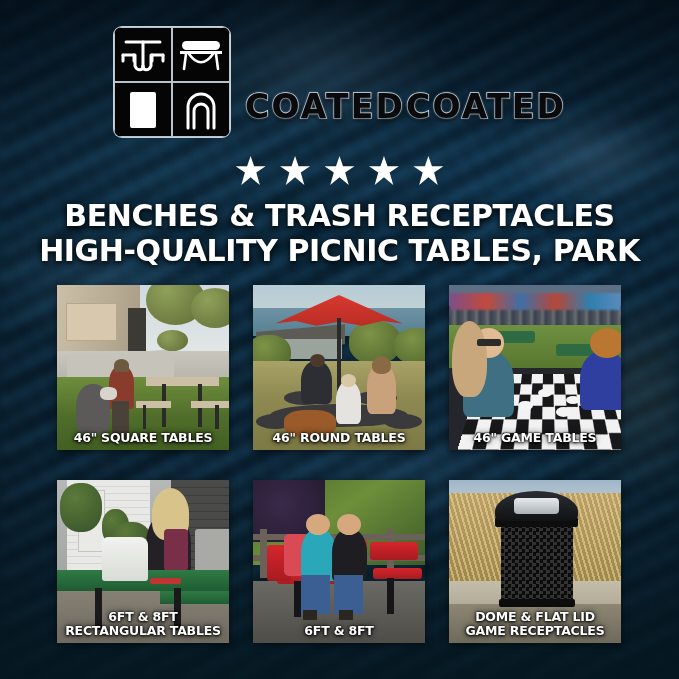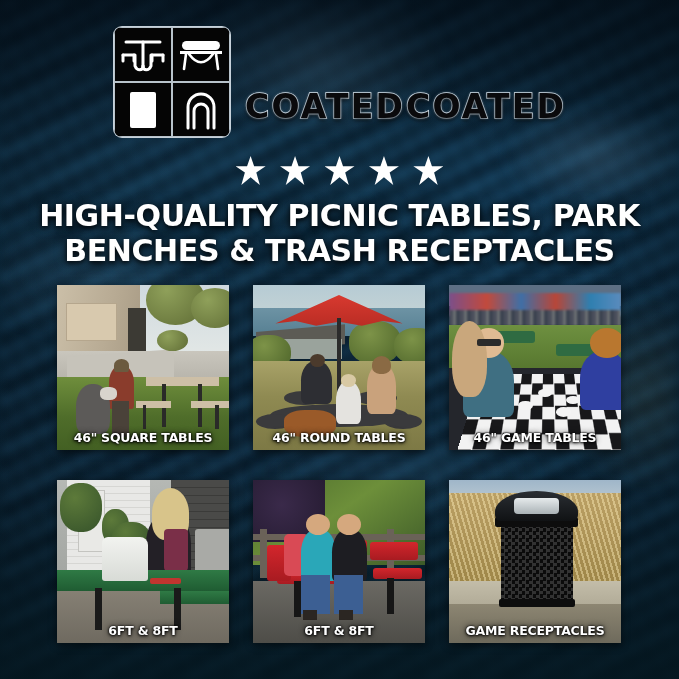--- a/index.html
+++ b/index.html
@@ -342,22 +342,22 @@
 
   <div class="stars">
     <span class="star"></span>
     <span class="star"></span>
     <span class="star"></span>
     <span class="star"></span>
     <span class="star"></span>
   </div>
 
   <div class="headline">
+    <span>BENCHES &amp; TRASH RECEPTACLES</span>
     <span>HIGH-QUALITY PICNIC TABLES, PARK</span>
-    <span>BENCHES &amp; TRASH RECEPTACLES</span>
   </div>
 
   <div class="grid">
 
     <div class="tile">
       <div class="photo">
         <div class="sky t1-sky"></div>
         <div class="obj t1-tree" style="top:-6%; left:52%; width:34%; height:30%;"></div>
         <div class="obj t1-tree" style="top:2%; left:78%; width:28%; height:24%;"></div>
         <div class="obj t1-bldg"></div>
@@ -469,20 +469,21 @@
 
         <div class="obj t4-tbl" style="top:55%; left:-4%; width:108%; height:13%;"></div>
         <div class="obj t4-tbl" style="top:68%; left:60%; width:44%; height:8%;"></div>
         <div class="obj t4-leg" style="top:66%; left:22%; width:4%; height:26%;"></div>
         <div class="obj t4-leg" style="top:66%; left:68%; width:4%; height:26%;"></div>
         <div class="obj t4-bag" style="top:35%; left:26%; width:27%; height:27%;"></div>
         <div class="obj" style="top:60%; left:54%; width:18%; height:4%; background:#c0352f; border-radius:2px;"></div>
       </div>
       <div class="tile-caption">
         <span>6FT &amp; 8FT</span>
+        <span>RECTANGULAR TABLES</span>
       </div>
     </div>
 
     <div class="tile">
       <div class="photo">
         <div class="band t5-green"></div>
         <div class="obj t5-dark"></div>
         <div class="obj t5-fence" style="top:33%; left:0; width:100%; height:4%;"></div>
         <div class="obj t5-fence" style="top:46%; left:0; width:100%; height:4%;"></div>
         <div class="obj t5-fence" style="top:30%; left:4%; width:4%; height:30%;"></div>
@@ -520,18 +521,19 @@
         <div class="band t6-path"></div>
         <div class="band t6-fore"></div>
 
         <div class="obj t6-can" style="top:25%; left:30%; width:42%; height:52%;"></div>
         <div class="obj t6-band" style="top:23%; left:27%; width:48%; height:6%;"></div>
         <div class="obj t6-band" style="top:73%; left:29%; width:44%; height:5%;"></div>
         <div class="obj t6-dome" style="top:7%; left:27%; width:48%; height:18%;"></div>
         <div class="obj t6-open" style="top:11%; left:38%; width:26%; height:10%;"></div>
       </div>
       <div class="tile-caption">
+        <span>DOME &amp; FLAT LID</span>
         <span>GAME RECEPTACLES</span>
       </div>
     </div>
 
   </div>
 </div>
 
 </body></html>

